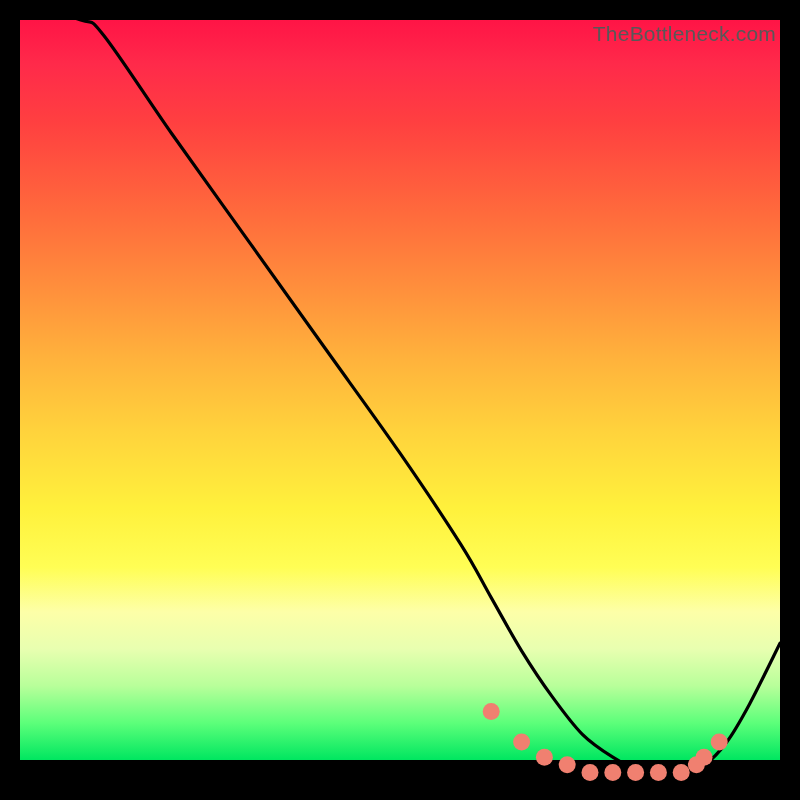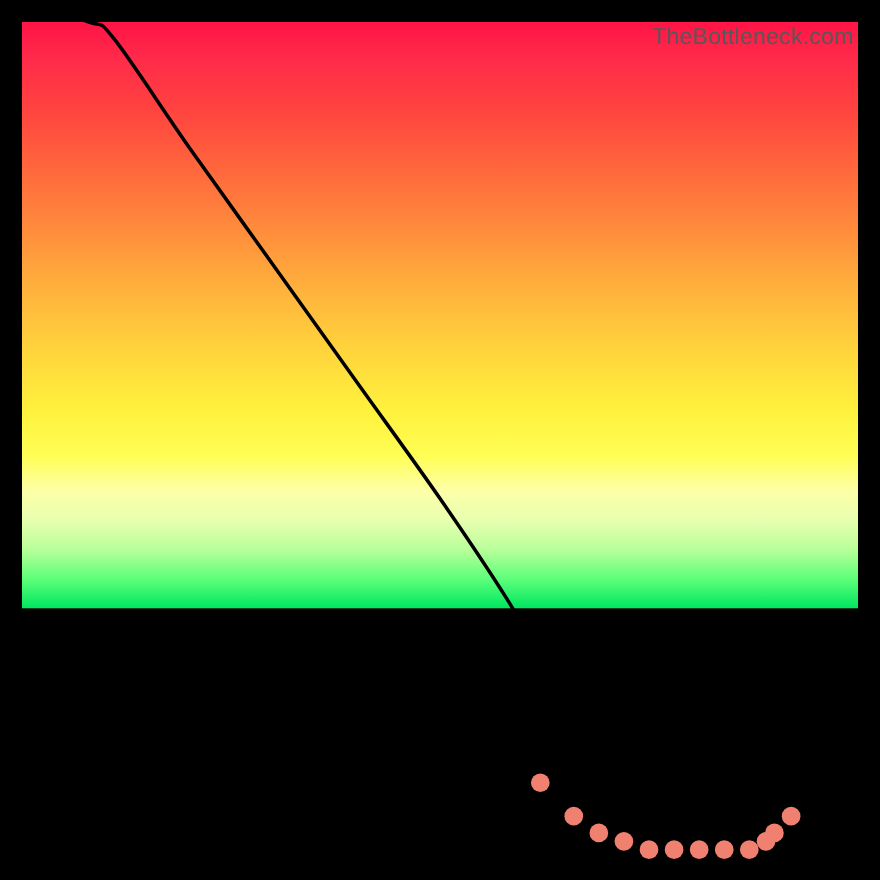--- a/index.html
+++ b/index.html
@@ -15,21 +15,21 @@
     position: relative;
     width: 800px;
     height: 800px;
     background: #000;
   }
   .plot-area {
     position: absolute;
     left: 20px;
     top: 20px;
     width: 760px;
-    height: 533px;
+    height: 740px;
     
     background: linear-gradient(
       to bottom,
       #ff1446 0%,
       #ff2a4a 6%,
       #ff4040 14%,
       #ff6a3c 26%,
       #ff8e3c 36%,
       #ffb33c 46%,
       #ffd43c 56%,

